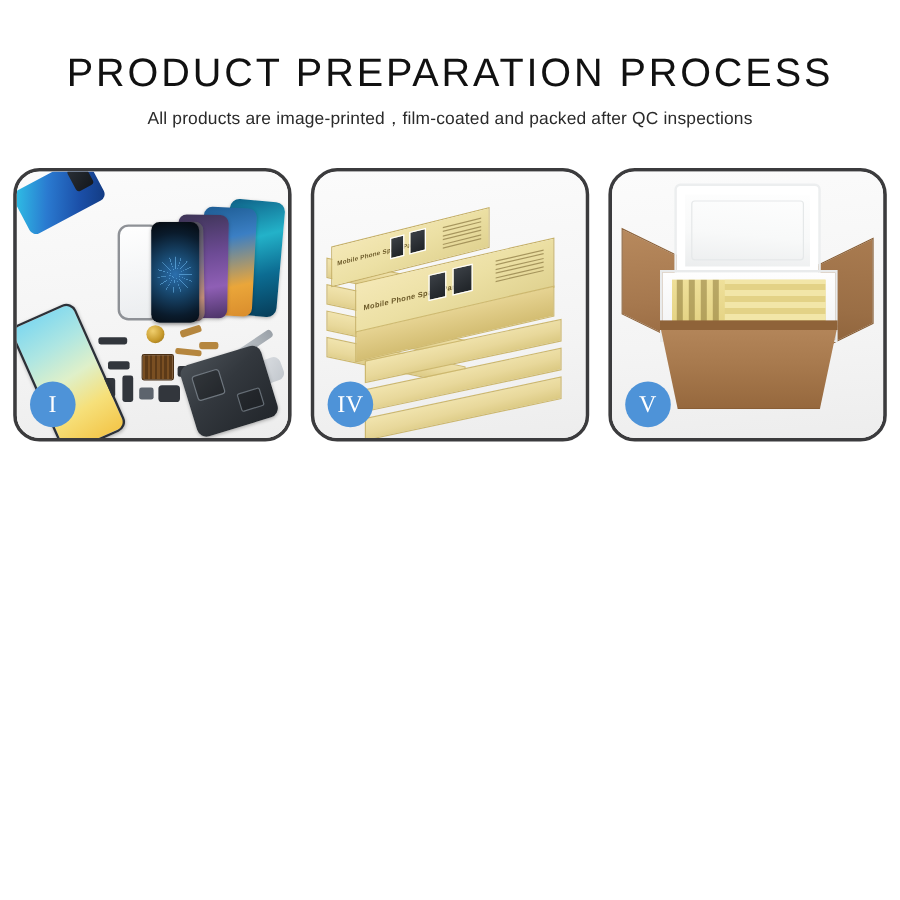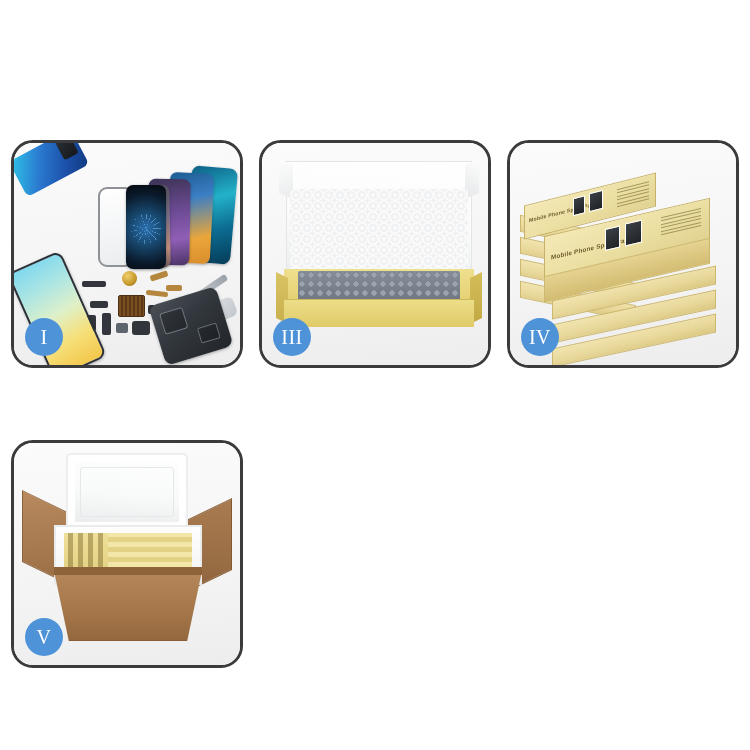--- a/index.html
+++ b/index.html
@@ -282,20 +282,24 @@
            clip-path: polygon(0 0, 100% -14%, 100% 68%, 0 100%); }
   .c-tape { position:absolute; background:#9d7248; z-index: 9; }
   .c-tape.a { left: 44px; top: 86px; width: 17px; height: 15px; transform: rotate(8deg); }
   .c-tape.b { left: 46px; top: 168px; width: 15px; height: 14px; }
 </style>
 </head>
 <body>
 
 <div id="page">
 
+  <div class="header">
+    <div class="title">PRODUCT PREPARATION PROCESS</div>
+    <div class="subtitle">All products are image-printed，film-coated and packed after QC inspections</div>
+  </div>
 
   <div class="grid">
 
     <div class="panel">
       <div class="stage">
         <div class="ph ph-f5"></div>
         <div class="ph ph-f4"></div>
         <div class="ph ph-f3"></div>
         <div class="ph ph-f2"></div>
         <div class="glass"></div>
@@ -321,32 +325,20 @@
         <div class="housing"></div>
         <div class="tweezer2"></div>
         <div class="tweezer"></div>
         <div class="pt sil" style="right:26px;top:192px;width:6px;height:6px;border-radius:50%;"></div>
         <div class="pt sil" style="right:14px;top:198px;width:5px;height:5px;border-radius:50%;"></div>
       </div>
       <div class="badge">I</div>
     </div>
 
 
-    <div class="panel">
-      <div class="stage">
-        <div class="t3-lid"></div>
-        <div class="t3-foam"></div>
-        <div class="t3-tray-l"></div>
-        <div class="t3-tray-r"></div>
-        <div class="t3-tray"></div>
-        <div class="t3-bubble"></div>
-        <div class="t3-tray-front"></div>
-      </div>
-      <div class="badge">III</div>
-    </div>
 
     <div class="panel">
       <div class="stage">
         <div class="stackwrap">
 
           <div class="sb" style="left:2px;top:62px;width:116px;height:17px;transform:skewY(12deg);"></div>
           <div class="sb" style="left:2px;top:84px;width:116px;height:17px;transform:skewY(12deg);"></div>
           <div class="sb" style="left:2px;top:106px;width:116px;height:17px;transform:skewY(12deg);"></div>
           <div class="sb" style="left:2px;top:128px;width:116px;height:17px;transform:skewY(12deg);"></div>
 

